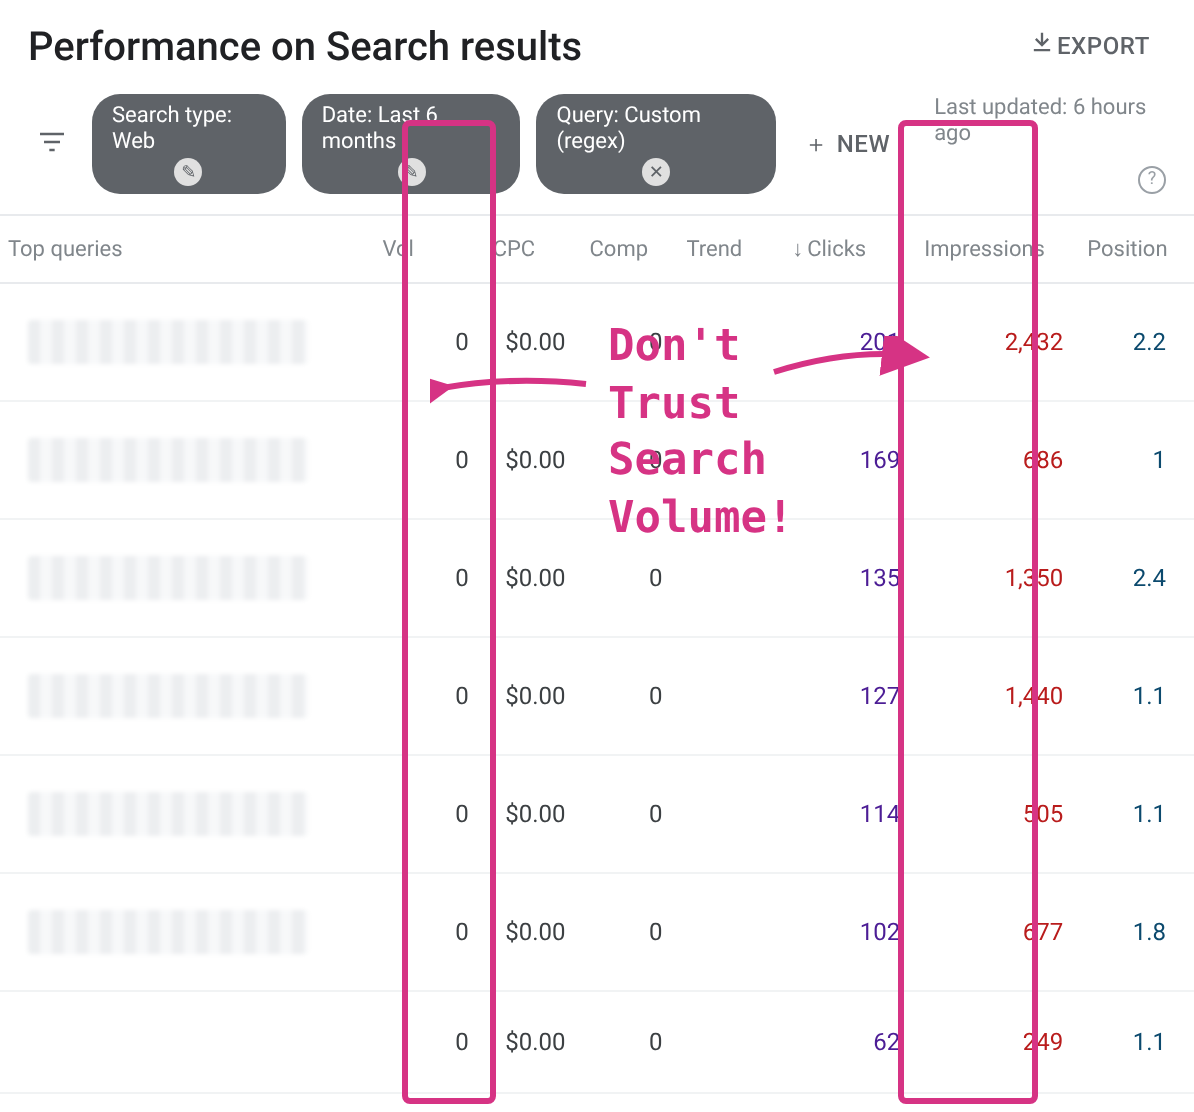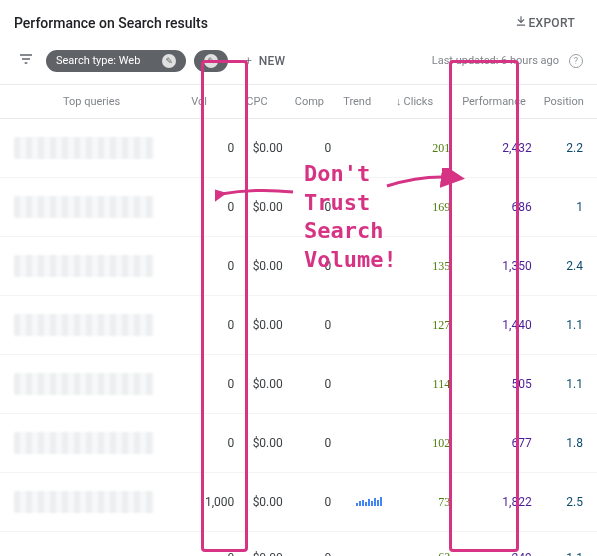--- a/index.html
+++ b/index.html
@@ -13,21 +13,21 @@
     overflow: hidden;
     position: relative;
   }
   .header {
     display: flex;
     justify-content: space-between;
     align-items: center;
     padding: 10px 14px 8px 14px;
   }
   .header h1 {
-    font-size: 14px;
+    font-size: 20px;
     font-weight: 500;
     color: #202124;
   }
   .export-btn {
     display: flex;
     align-items: center;
     gap: 0;
     font-size: 12px;
     font-weight: 500;
     color: #5f6368;
@@ -48,22 +48,23 @@
     cursor: pointer;
   }
   .chip {
     background: #5f6368;
     color: #fff;
     border-radius: 14px;
     padding: 4px 10px;
     font-size: 11px;
     display: inline-flex;
     align-items: center;
-    gap: 22px;
+    gap: 2px;
     cursor: pointer;
+    flex-direction: column;
   }
   .chip .chip-act {
     width: 14px; height: 14px;
     border-radius: 50%;
     background: #e0e0e0;
     color: #5f6368;
     display: inline-flex;
     align-items: center;
     justify-content: center;
     font-size: 9px;
@@ -77,22 +78,23 @@
     font-weight: 500;
     letter-spacing: .3px;
     cursor: pointer;
     padding: 4px 6px;
   }
   .spacer { flex: 1; }
   .last-updated {
     color: #80868b;
     font-size: 11px;
     display: flex;
-    align-items: flex-start;
+    align-items: flex-end;
     gap: 10px;
+    flex-direction: column;
   }
   .help-icon {
     width: 14px; height: 14px;
     border: 1px solid #9aa0a6;
     border-radius: 50%;
     display: inline-flex;
     align-items: center;
     justify-content: center;
     font-size: 9px;
     color: #9aa0a6;
@@ -104,40 +106,40 @@
   }
   thead th {
     text-align: left;
     font-weight: 400;
     font-size: 11px;
     color: #80868b;
     padding: 10px 8px 10px 4px;
     border-bottom: 1px solid #e8eaed;
     white-space: nowrap;
   }
-  thead th:first-child { text-align: center; }
+  thead th:first-child { text-align: left; }
   tbody td {
     text-align: right;
     font-size: 12px;
     color: #3c4043;
     padding: 18px 8px 18px 4px;
     border-bottom: 1px solid #f1f3f4;
     vertical-align: middle;
   }
   tbody td:first-child { text-align: left; padding-left: 14px; }
   .col-query { width: 170px; }
   .col-vol { width: 50px; }
   .col-cpc { width: 44px; }
   .col-comp { width: 44px; }
   .col-trend { width: 48px; }
   .col-clicks { width: 60px; }
   .col-impr { width: 74px; }
   .col-pos { width: 52px; padding-right: 14px !important; }
-  .linkish { color: #4d7c0f; font-family: Liberation Serif, serif; }
-  .linkish2 { color: #4c1d95; }
+  .linkish { color: #4c1d95; }
+  .linkish2 { color: #b91c1c; }
   .posv { color: #0c4a6e; }
   .blur {
     width: 140px; height: 22px;
     background: repeating-linear-gradient(90deg,#eceef0 0,#eceef0 6px,#f7f8f9 6px,#f7f8f9 12px);
     filter: blur(1px);
     border-radius: 2px;
   }
   .sort-arrow { margin-right: 2px; }
   .sparkline {
     display: inline-block;
@@ -195,23 +197,28 @@
         <path d="M3 5h18v2H3V5zm3 6h12v2H6v-2zm4 6h4v2h-4v-2z"></path>
       </svg>
   </span>
 
   <span class="chip">
     <span>Search type: Web</span>
     <span class="chip-act">✎</span>
   </span>
 
   <span class="chip">
+    <span>Date: Last 6 months</span>
     <span class="chip-act">✎</span>
   </span>
 
+  <span class="chip">
+    <span>Query: Custom (regex)</span>
+    <span class="chip-act">✕</span>
+  </span>
 
   <span class="new-btn">
     <span>＋</span>
     <span>NEW</span>
   </span>
 
   <span class="spacer"></span>
 
   <span class="last-updated">
     <span>Last updated: 6 hours ago</span>
@@ -233,21 +240,21 @@
   <thead>
     <tr>
       <th>Top queries</th>
       <th>Vol</th>
       <th>CPC</th>
       <th>Comp</th>
       <th>Trend</th>
       <th>
         <span class="sort-arrow">↓</span><span>Clicks</span>
       </th>
-      <th>Performance</th>
+      <th>Impressions</th>
       <th class="col-pos">Position</th>
     </tr>
   </thead>
   <tbody id="tbody">
       <tr>
         <td>
           <div class="blur"></div>
         </td>
         <td>0</td>
         <td>$0.00</td>
@@ -309,32 +316,20 @@
         <td>
           <div class="blur"></div>
         </td>
         <td>0</td>
         <td>$0.00</td>
         <td>0</td>
         <td></td>
         <td class="linkish">102</td>
         <td class="linkish2">677</td>
         <td class="posv col-pos">1.8</td>
-      </tr>
-      <tr>
-        <td>
-          <div class="blur"></div>
-        </td>
-        <td>1,000</td>
-        <td>$0.00</td>
-        <td>0</td>
-        <td><span class="sparkline"></span></td>
-        <td class="linkish">73</td>
-        <td class="linkish2">1,822</td>
-        <td class="posv col-pos">2.5</td>
       </tr>
       <tr>
         <td></td>
         <td>0</td>
         <td>$0.00</td>
         <td>0</td>
         <td></td>
         <td class="linkish">62</td>
         <td class="linkish2">249</td>
         <td class="posv col-pos">1.1</td>

